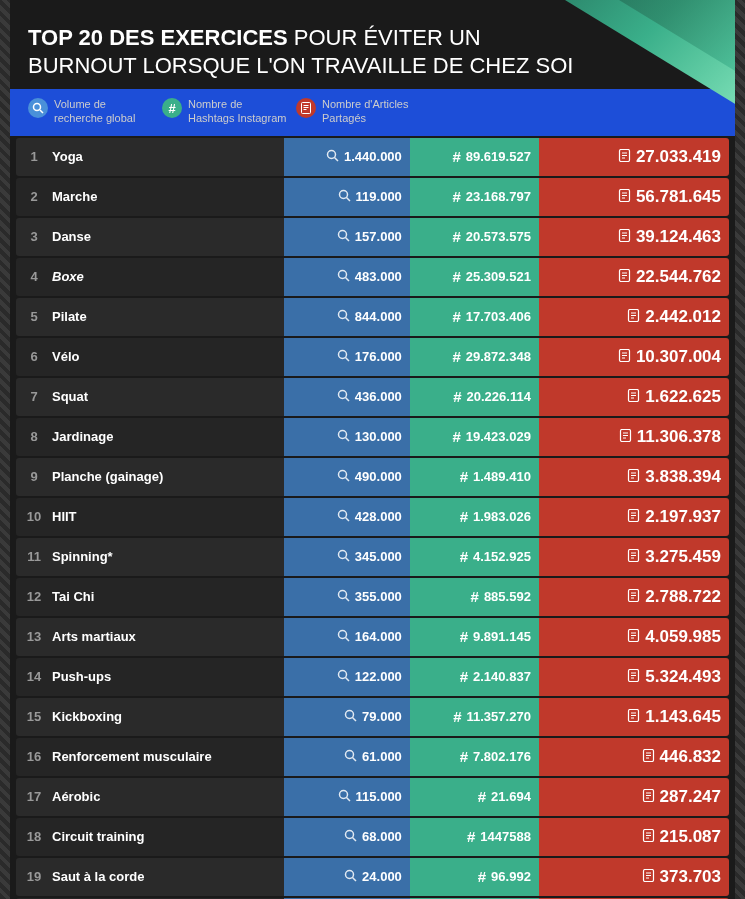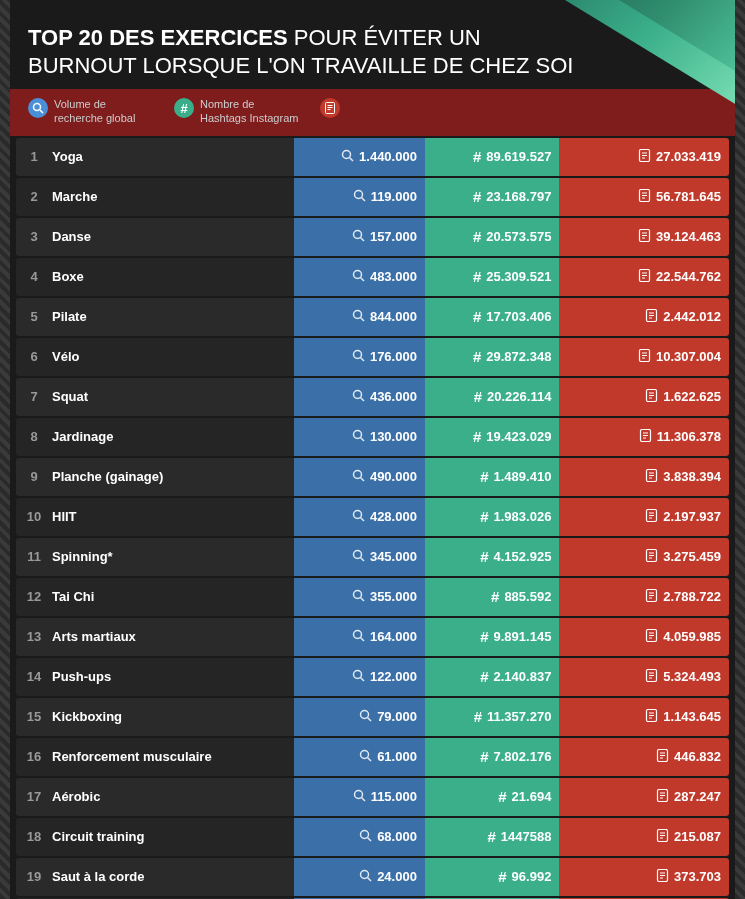--- a/index.html
+++ b/index.html
@@ -55,23 +55,23 @@
       width: 180px;
       height: 110px;
       background: linear-gradient(135deg, #1d5c4a 0%, #2a7a5e 40%, #3aaf8a 80%, #4dc99e 100%);
       clip-path: polygon(100% 0, 30% 0, 100% 70%);
       opacity: 0.6;
     }
 
     
     .legend {
       display: flex;
-      gap: 20px;
+      gap: 8px;
       padding: 8px 28px 10px 28px;
-      background: #7f1d1d;
+      background: #1d4ed8;
     }
 
     .legend-item {
       display: flex;
       align-items: flex-start;
       gap: 6px;
     }
 
     .legend-icon {
       width: 20px;
@@ -172,21 +172,21 @@
       align-items: center;
       justify-content: flex-end;
       gap: 5px;
       padding: 0 8px;
     }
 
     
     .cell-articles {
       background: #c0392b;
       color: #ffffff;
-      font-size: 13px;
+      font-size: 17px;
       font-weight: 600;
       white-space: nowrap;
     }
 
     .cell-articles-inner {
       display: flex;
       align-items: center;
       justify-content: flex-end;
       gap: 5px;
       padding: 0 8px;
@@ -230,20 +230,21 @@
     </div>
     <div class="legend-item">
       <div class="legend-icon red">
         <svg width="12" height="12" viewBox="0 0 12 12" fill="white">
           <rect x="1.5" y="0.5" width="9" height="11" rx="1" stroke="white" stroke-width="1" fill="none"></rect>
           <line x1="3.5" y1="3.5" x2="8.5" y2="3.5" stroke="white" stroke-width="1"></line>
           <line x1="3.5" y1="5.5" x2="8.5" y2="5.5" stroke="white" stroke-width="1"></line>
           <line x1="3.5" y1="7.5" x2="6.5" y2="7.5" stroke="white" stroke-width="1"></line>
         </svg>
       </div>
+      <div class="legend-text">Nombre d'Articles Partagés</div>
     </div>
   </div>
 
   <div class="table-container">
     <table class="table">
       <tbody id="table-body">
           <tr class="table-row">
     <td class="cell-rank" style="background:#2a2a2a;border-radius:3px 0 0 3px;">1</td>
     <td class="cell-name" style="background:#2a2a2a;">Yoga</td>
     <td class="cell-search">
@@ -340,21 +341,21 @@
             <line x1="4" y1="6.5" x2="9" y2="6.5" stroke="white" stroke-width="1"></line>
             <line x1="4" y1="9" x2="7" y2="9" stroke="white" stroke-width="1"></line>
           </svg>
         </span>
         <span>39.124.463</span>
       </div>
     </td>
   </tr>
           <tr class="table-row">
     <td class="cell-rank" style="background:#252525;border-radius:3px 0 0 3px;">4</td>
-    <td class="cell-name" style="background:#252525;">Boxe</td>
+    <td class="cell-name" style="background:#252525;font-style:italic;">Boxe</td>
     <td class="cell-search">
       <div class="cell-search-inner">
         <span style="opacity:0.85;">
           <svg width="13" height="13" viewBox="0 0 13 13" fill="none">
             <circle cx="5.5" cy="5.5" r="4" stroke="white" stroke-width="1.5"></circle>
             <line x1="8.5" y1="8.5" x2="12" y2="12" stroke="white" stroke-width="1.5"></line>
           </svg>
         </span>
         <span>483.000</span>
       </div>

